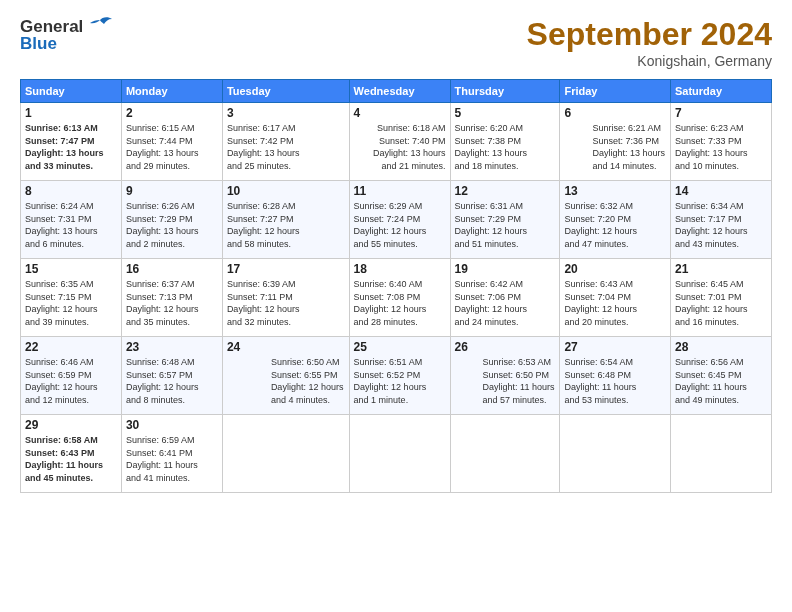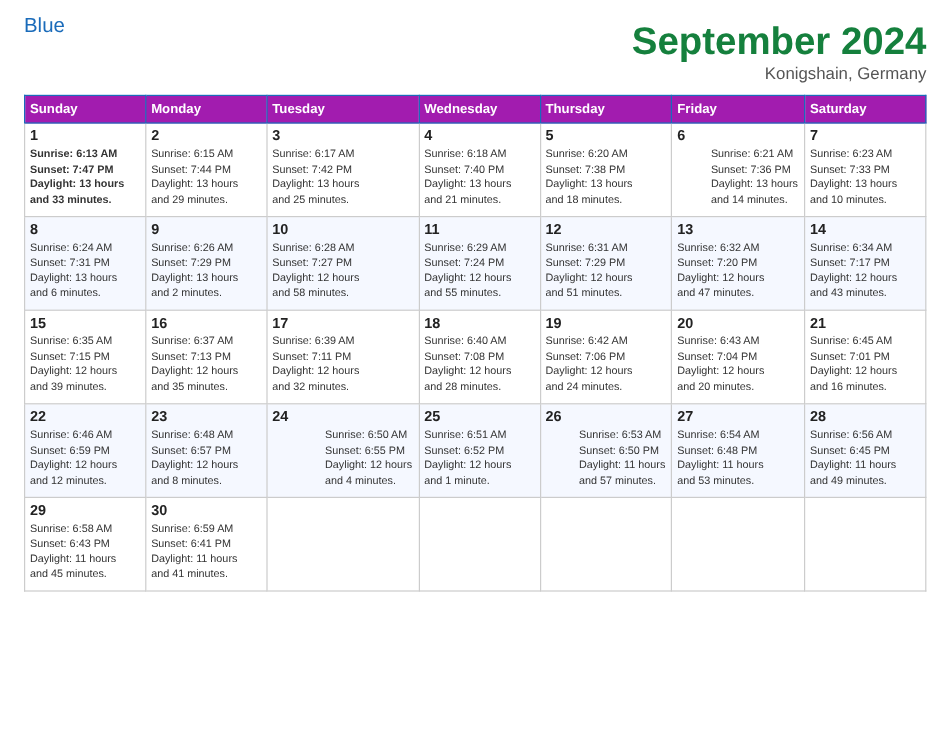--- a/index.html
+++ b/index.html
@@ -31,33 +31,33 @@
       display: flex;
       align-items: center;
       gap: 2px;
     }
     .title-block {
       text-align: right;
     }
     .month-title {
       font-size: 32px;
       font-weight: bold;
-      color: #15803d;
+      color: #a16207;
     }
     .location {
       font-size: 14px;
       color: #555;
     }
     .calendar {
       width: 100%;
       border-collapse: collapse;
       font-size: 9.5px;
     }
     .calendar thead tr th {
-      background: #a21caf;
+      background: #3b82f6;
       color: #fff;
       padding: 5px 4px;
       text-align: left;
       font-size: 11px;
       font-weight: bold;
       border: 1px solid #1a6bba;
     }
     .calendar tbody tr td {
       border: 1px solid #ccc;
       padding: 3px 4px;
@@ -87,21 +87,28 @@
     }
   </style>
 </head>
 <body>
 
 <div class="page">
   <div class="header">
     <div class="logo">
       <div class="logo-row">
         <div style="display:flex;flex-direction:column;align-items:flex-start;">
-          <span style="font-size:17px;font-weight:normal;color:#1a6bba;margin-top:-4px;">Blue</span>
+          <div style="display:flex;align-items:center;gap:3px;">
+            <span style="font-size:17px;font-weight:bold;color:#333;">General</span>
+            <svg width="28" height="22" viewBox="0 0 28 22">
+              <path d="M14 4 C16 1, 22 0, 26 3 C22 3, 20 5, 18 8 C16 6, 14 5, 14 4Z" fill="#1a6bba"></path>
+              <path d="M14 4 C12 6, 8 8, 4 7 C7 5, 10 4, 14 4Z" fill="#1a6bba"></path>
+            </svg>
+          </div>
+          <span style="font-size:17px;font-weight:bold;color:#1a6bba;margin-top:-4px;">Blue</span>
         </div>
       </div>
     </div>
     <div class="title-block">
       <div class="month-title">September 2024</div>
       <div class="location">Konigshain, Germany</div>
     </div>
   </div>
 
   <table class="calendar">
@@ -134,21 +141,21 @@
           </td>
           <td>
             <span class="day-num">3</span>
             <div class="day-detail" style="white-space: pre-line;">Sunrise: 6:17 AM
 Sunset: 7:42 PM
 Daylight: 13 hours
 and 25 minutes.</div>
           </td>
           <td>
             <span class="day-num">4</span>
-            <div class="day-detail" style="white-space: pre-line;">Sunrise: 6:18 AM
+            <div class="day-detail" style="white-space: pre-line; text-align: right;">Sunrise: 6:18 AM
 Sunset: 7:40 PM
 Daylight: 13 hours
 and 21 minutes.</div>
           </td>
           <td>
             <span class="day-num">5</span>
             <div class="day-detail" style="white-space: pre-line;">Sunrise: 6:20 AM
 Sunset: 7:38 PM
 Daylight: 13 hours
 and 18 minutes.</div>
@@ -317,21 +324,21 @@
             <span class="day-num">28</span>
             <div class="day-detail" style="white-space: pre-line;">Sunrise: 6:56 AM
 Sunset: 6:45 PM
 Daylight: 11 hours
 and 49 minutes.</div>
           </td>
         </tr>
         <tr>
           <td>
             <span class="day-num">29</span>
-            <div class="day-detail" style="white-space: pre-line;">Sunrise: 6:58 AM
+            <div class="day-detail" style="white-space: pre-line; font-weight: bold;">Sunrise: 6:58 AM
 Sunset: 6:43 PM
 Daylight: 11 hours
 and 45 minutes.</div>
           </td>
           <td>
             <span class="day-num">30</span>
             <div class="day-detail" style="white-space: pre-line;">Sunrise: 6:59 AM
 Sunset: 6:41 PM
 Daylight: 11 hours
 and 41 minutes.</div>

